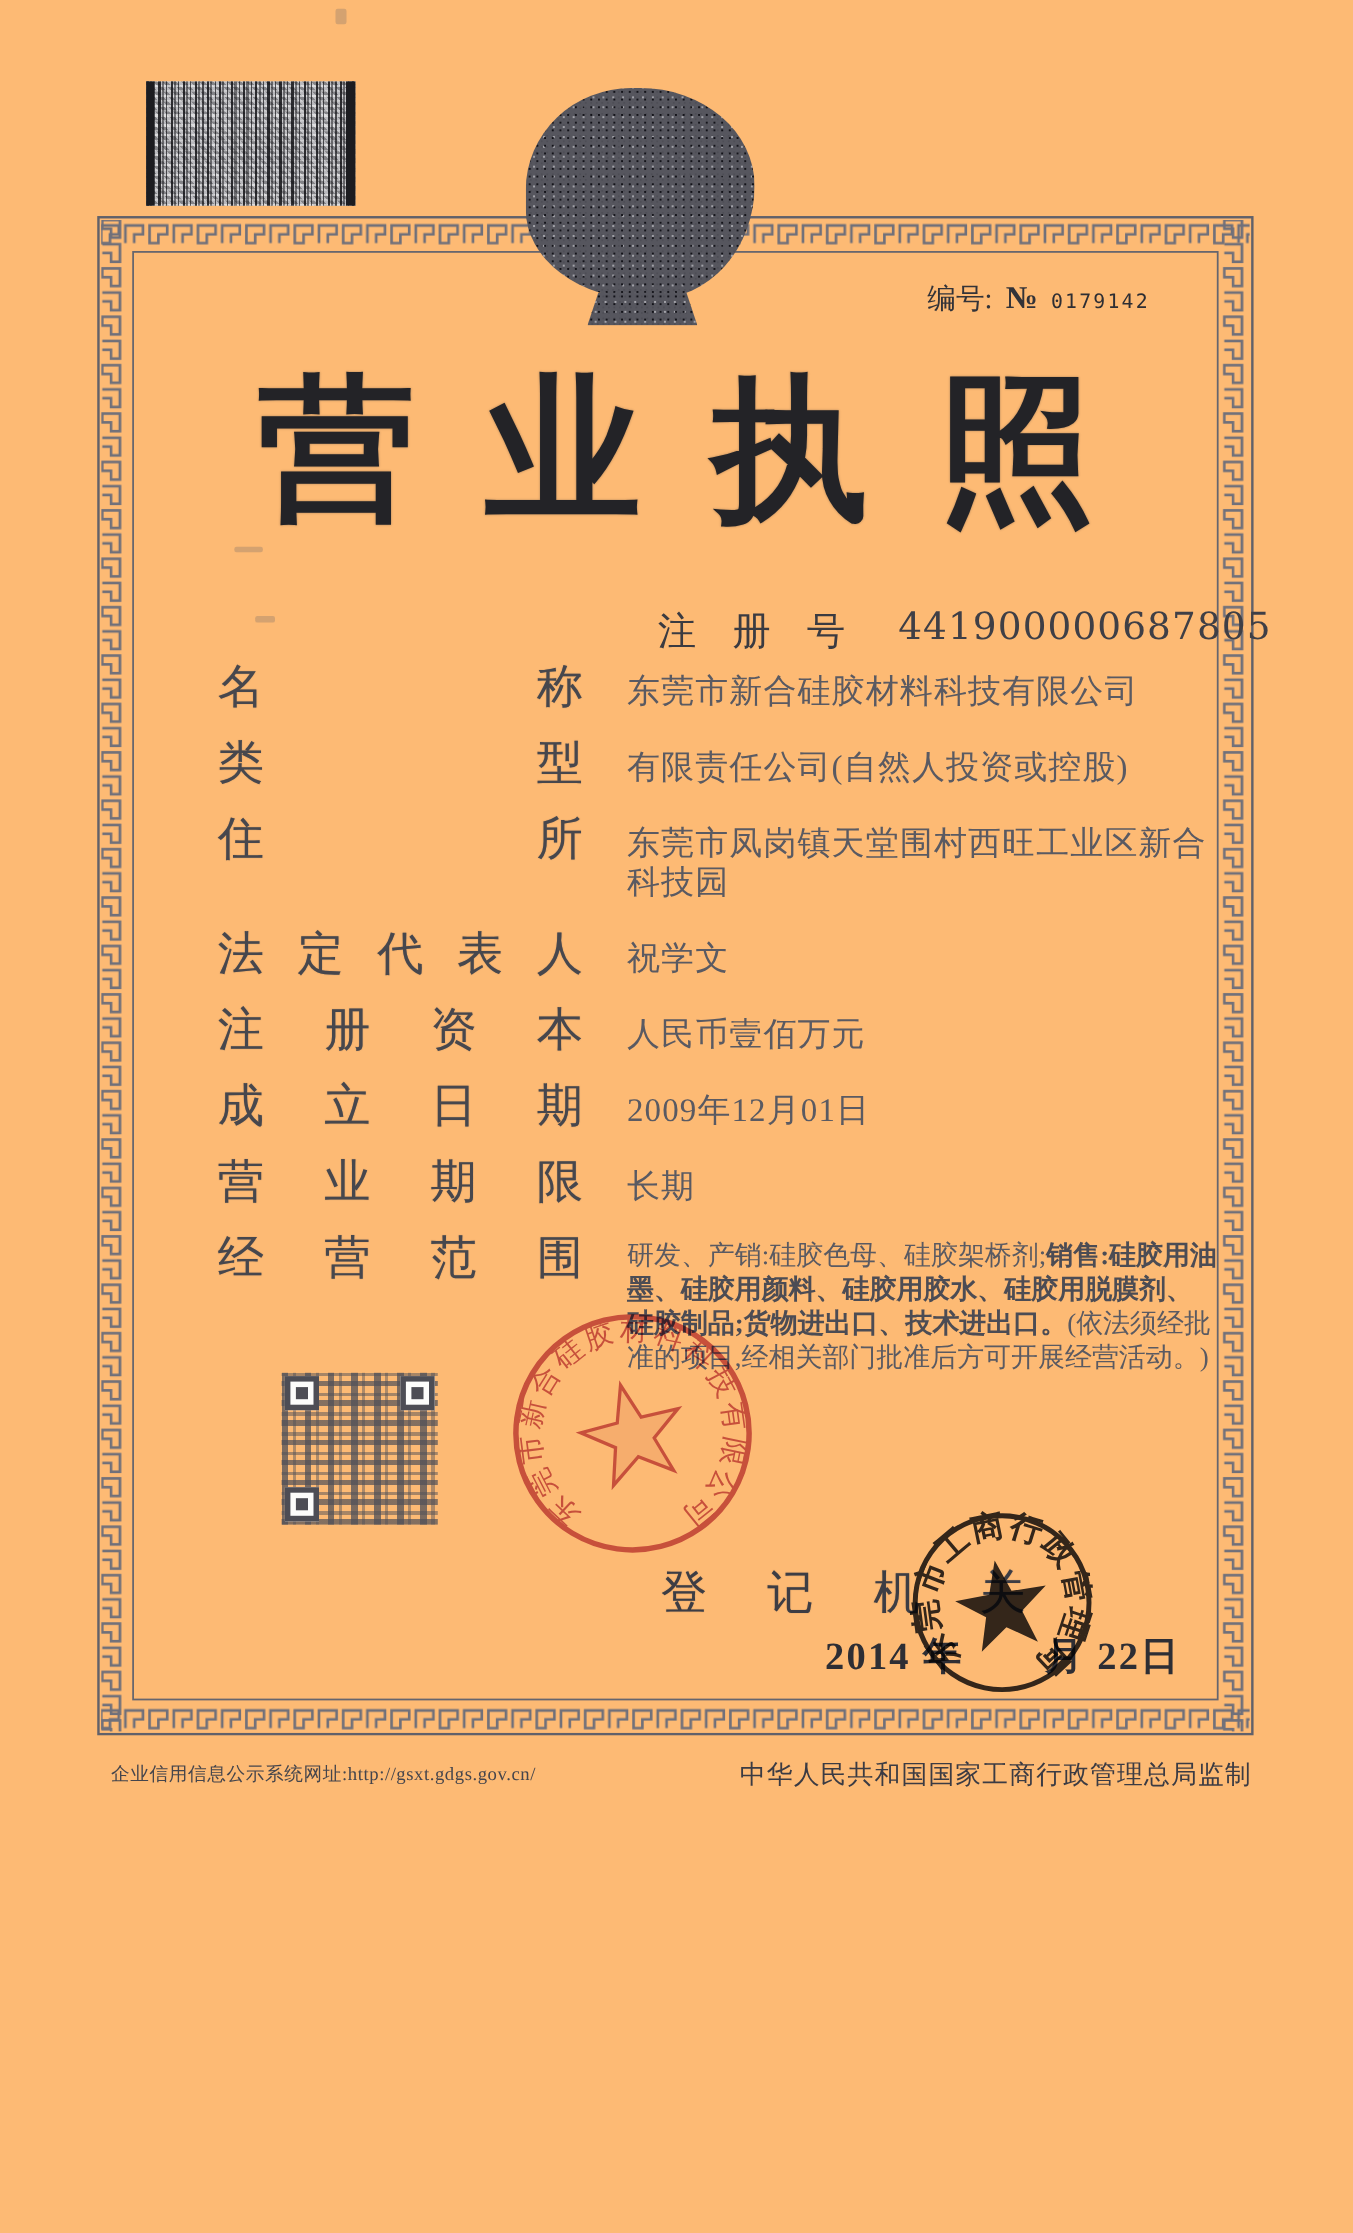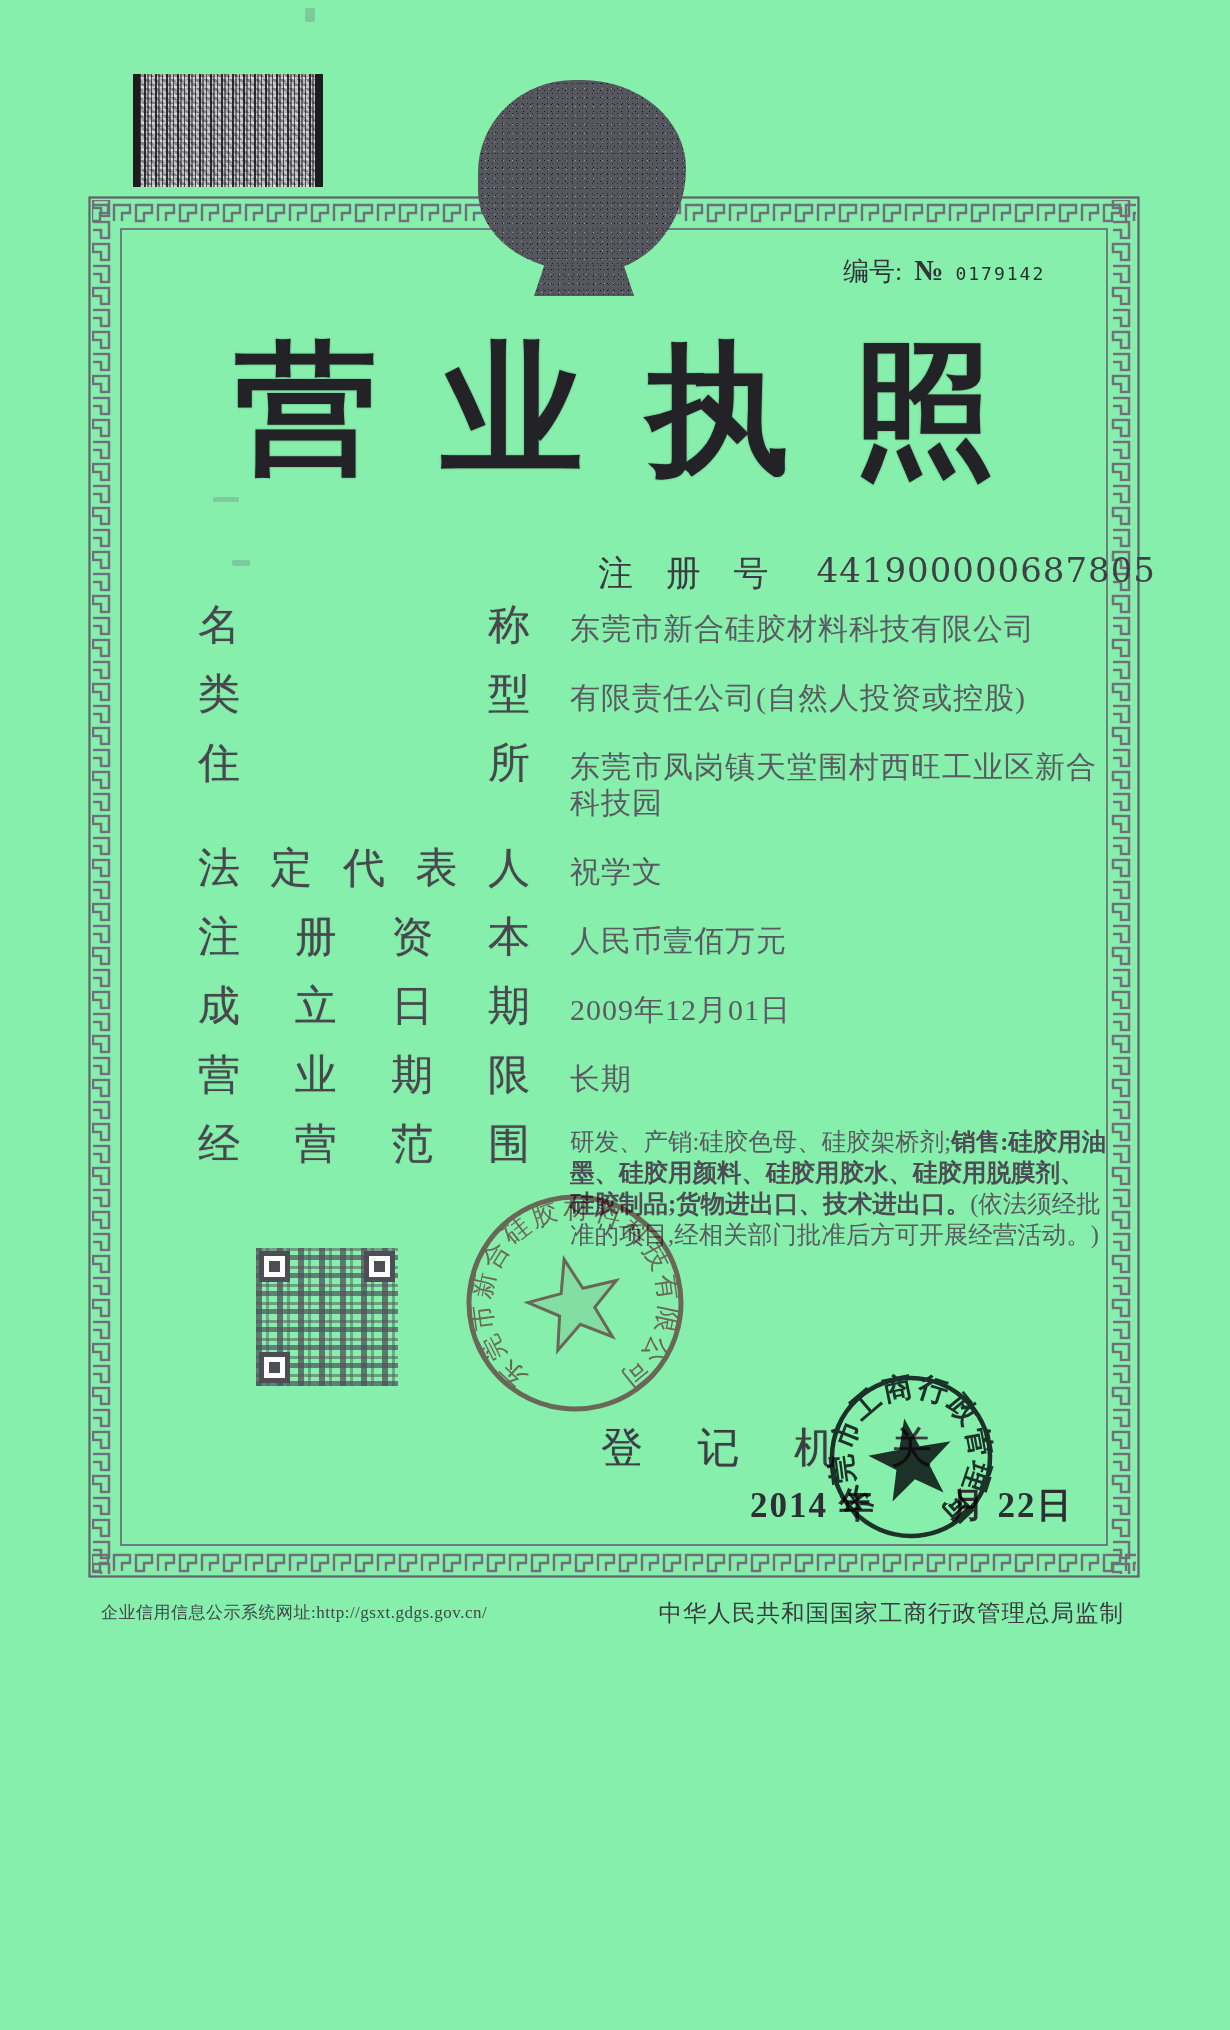--- a/index.html
+++ b/index.html
@@ -1,18 +1,18 @@
 <!DOCTYPE html>
 <html><head>
 <meta charset="utf-8">
 <style>
   html,body{margin:0;padding:0;background:#e8e8e8;}
   .page{
     position:relative;width:1230px;height:2030px;margin:0 auto;
-    background:#86efac;overflow:hidden;
+    background:#fdba74;overflow:hidden;
     font-family:"Liberation Serif","DejaVu Serif",serif;color:#3c3c42;
   }
   
   .barcode{
     position:absolute;left:133px;top:74px;width:190px;height:113px;
     background-color:#b8b8bc;
     background-image:
       linear-gradient(90deg,#1c1c20 0 7px,rgba(0,0,0,0) 7px calc(100% - 8px),#1c1c20 calc(100% - 8px) 100%),
       repeating-linear-gradient(90deg,rgba(18,18,22,.85) 0 2px,rgba(0,0,0,0) 2px 3px,rgba(18,18,22,.5) 3px 5px,rgba(0,0,0,0) 5px 7px,rgba(18,18,22,.7) 7px 8px,rgba(0,0,0,0) 8px 11px),
       repeating-linear-gradient(0deg,rgba(245,245,245,.6) 0 2px,rgba(0,0,0,0) 2px 4px,rgba(235,235,235,.45) 5px 6px,rgba(0,0,0,0) 6px 9px),
@@ -77,21 +77,21 @@
   .qr .tl{left:3px;top:3px;} .qr .tr{right:3px;top:3px;} .qr .bl{left:3px;bottom:3px;}
   
   .seal{position:absolute;z-index:4;mix-blend-mode:multiply;}
   .seal-company{left:450px;top:1176px;opacity:.88;}
   .seal-authority{left:796px;top:1350px;opacity:.92;}
   
   .registry{position:absolute;left:601px;top:1420px;z-index:2;font-size:42px;letter-spacing:22px;color:#3d3d44;text-shadow:0 0 1px rgba(70,70,78,.5);}
   .issuedate{position:absolute;left:750px;top:1482px;z-index:2;font-size:35px;letter-spacing:2px;color:#2e2e34;font-weight:bold;}
   
   .footer-left{position:absolute;left:101px;top:1601px;z-index:2;font-size:17px;letter-spacing:.5px;color:#45454c;}
-  .footer-right{position:absolute;right:106px;top:1597px;z-index:2;font-size:23.5px;letter-spacing:1px;color:#3b3b43;}
+  .footer-right{position:absolute;right:92px;top:1597px;z-index:2;font-size:23.5px;letter-spacing:1px;color:#3b3b43;}
   
   .smudge{position:absolute;background:rgba(90,90,100,.25);border-radius:2px;z-index:1;}
 </style>
 </head>
 <body>
 
 <div class="page">
 
   <div class="barcode"></div>
 

